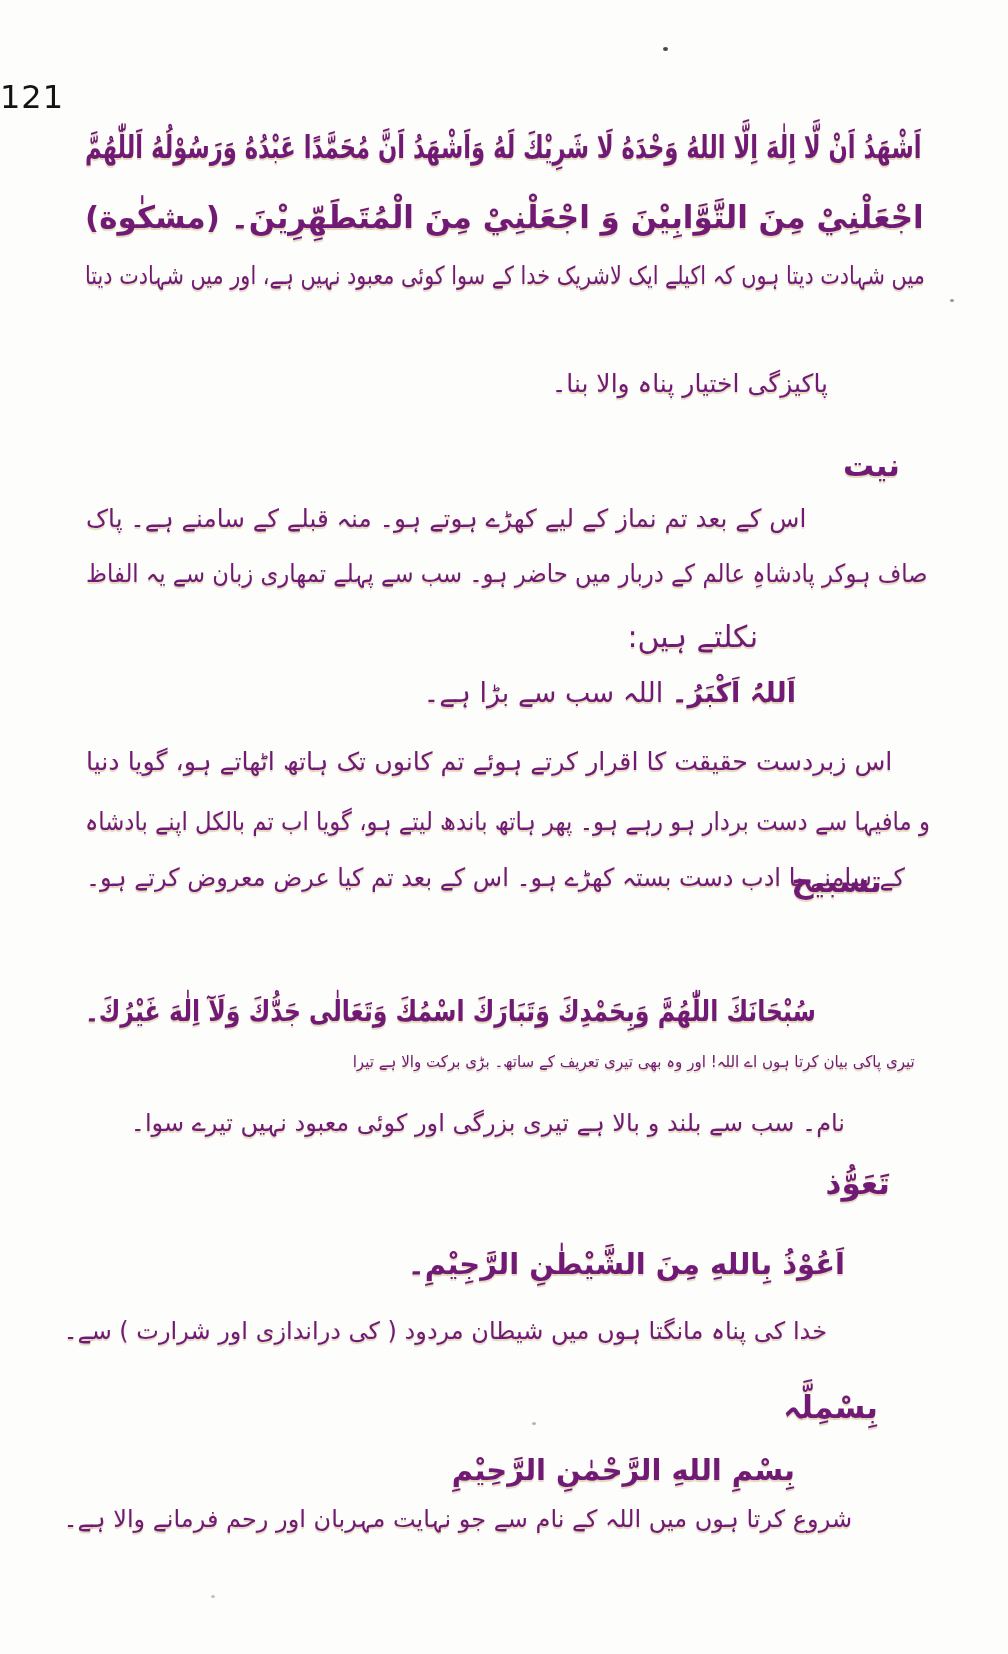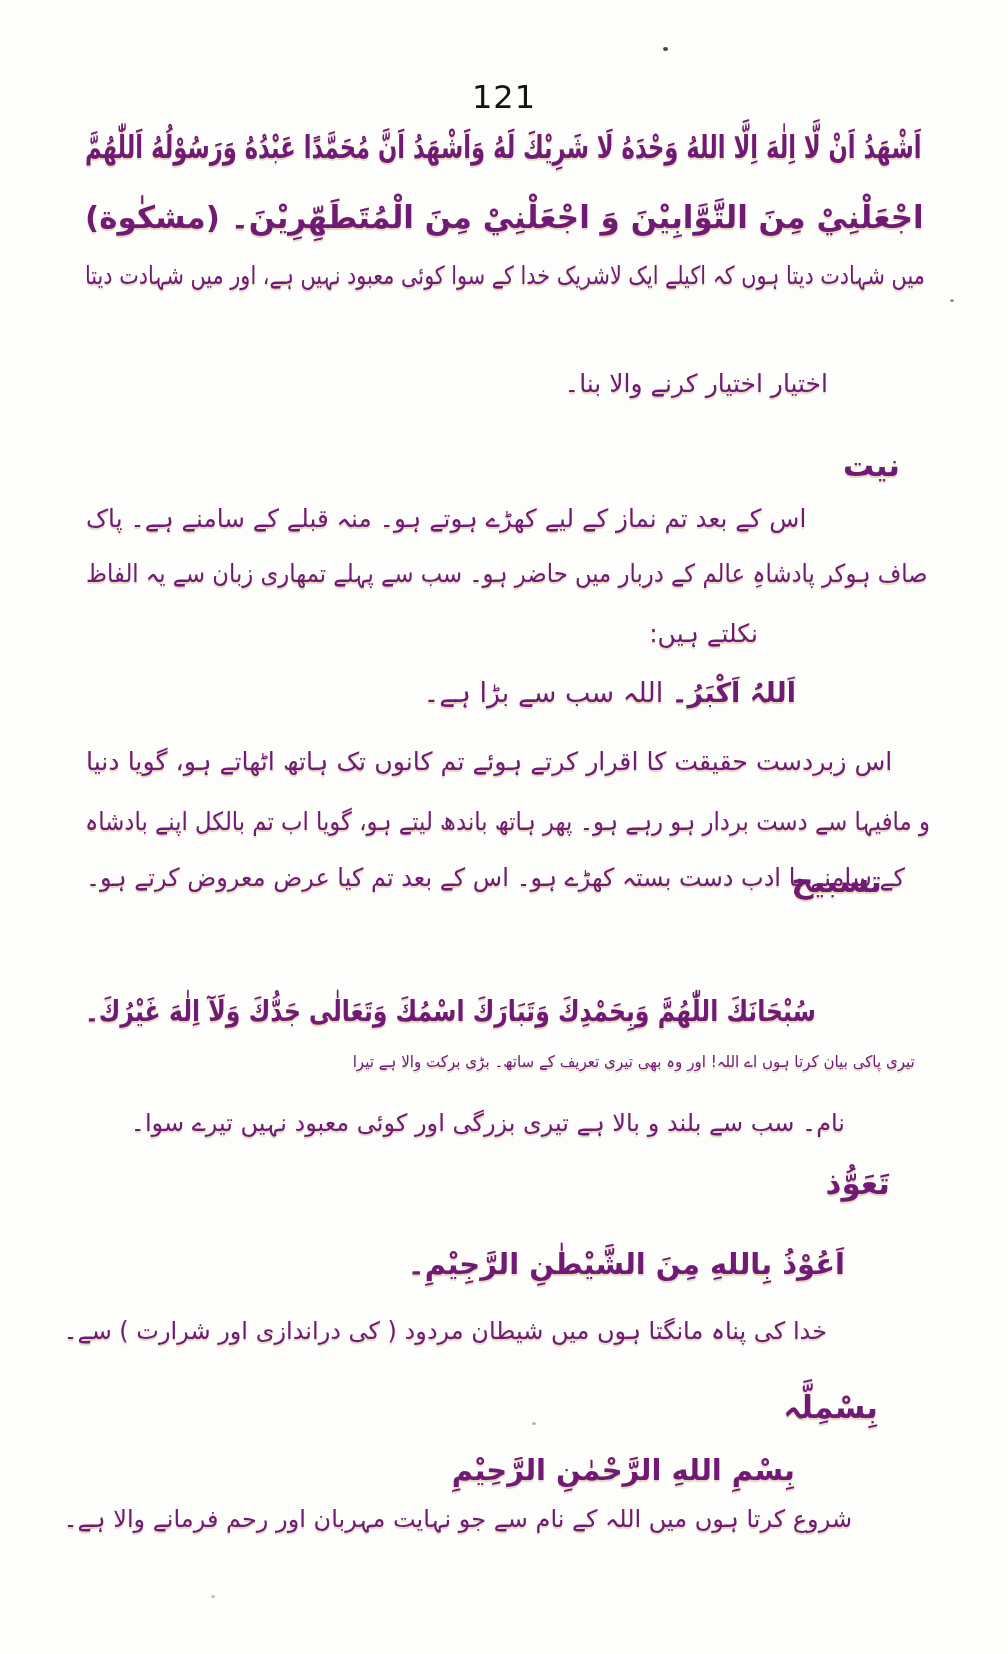--- a/index.html
+++ b/index.html
@@ -23,21 +23,20 @@
   .box .inner{
     display:inline-block;
     white-space:nowrap;
     transform-origin:100% 50%;
   }
   .ar{font-weight:bold;}
   .heading{font-weight:bold;}
   .pagenum{
     position:absolute;
     left:0;right:0;
-    text-align:center;
     font-family:"DejaVu Sans",sans-serif;
     font-size:32px;
     color:#161412;
     letter-spacing:1px;
     text-shadow:none;
   }
   .speck{position:absolute;border-radius:50%;}
 </style>
 </head>
 <body>
@@ -52,30 +51,30 @@
   <div class="speck" style="left:211px;top:1595px;width:4px;height:3px;background:#c6c0b6;"></div>
 
   <div class="line box ar" style="top:128px;left:85px;right:86px;font-size:31px;">
     <span class="inner" style="transform: scaleX(0.730366);">اَشْهَدُ اَنْ لَّا اِلٰهَ اِلَّا اللهُ وَحْدَهُ لَا شَرِيْكَ لَهُ وَاَشْهَدُ اَنَّ مُحَمَّدًا عَبْدُهُ وَرَسُوْلُهُ اَللّٰهُمَّ</span>
   </div>
   <div class="line ar" style="top:198px;left:85px;font-size:31px;">اجْعَلْنِيْ مِنَ التَّوَّابِيْنَ وَ اجْعَلْنِيْ مِنَ الْمُتَطَهِّرِيْنَ۔ (مشکٰوة)</div>
 
   <div class="line box" style="top:260px;left:92px;right:83px;font-size:25px;text-align:center;">
     <span class="inner" style="transform: scaleX(0.830861);">میں شہادت دیتا ہوں کہ اکیلے ایک لاشریک خدا کے سوا کوئی معبود نہیں ہے، اور میں شہادت دیتا</span>
   </div>
-  <div class="line" style="top:368px;right:180px;font-size:25px;">اختیار اختیار کرنے والا بنا۔</div>
+  <div class="line" style="top:368px;right:180px;font-size:25px;">پاکیزگی اختیار پناہ والا بنا۔</div>
 
   <div class="line heading" style="top:446px;right:108px;font-size:31px;">نیت</div>
   <div class="line box" style="top:503px;left:86px;right:202px;font-size:25px;">
     <span class="inner" style="transform: scaleX(0.987654);">اس کے بعد تم نماز کے لیے کھڑے ہوتے ہو۔ منہ قبلے کے سامنے ہے۔ پاک</span>
   </div>
   <div class="line box" style="top:558px;left:86px;right:80px;font-size:25px;">
     <span class="inner" style="transform: scaleX(0.909287);">صاف ہوکر پادشاہِ عالم کے دربار میں حاضر ہو۔ سب سے پہلے تمھاری زبان سے یہ الفاظ</span>
   </div>
-  <div class="line" style="top:618px;right:250px;font-size:25px;">نکلتے ہیں:</div>
+  <div class="line" style="top:618px;right:250px;font-size:30px;">نکلتے ہیں:</div>
 
   <div class="line" style="top:676px;right:212px;font-size:27px;">
     <span class="ar">اَللہُ اَکْبَرُ۔</span><span> اللہ سب سے بڑا ہے۔</span>
   </div>
 
   <div class="line box" style="top:746px;left:86px;right:116px;font-size:25px;">
     <span class="inner" style="transform: scaleX(1.01129);">اس زبردست حقیقت کا اقرار کرتے ہوئے تم کانوں تک ہاتھ اٹھاتے ہو، گویا دنیا</span>
   </div>
   <div class="line box" style="top:862px;left:86px;right:103px;font-size:25px;">
     <span class="inner" style="transform: scaleX(0.960141);">کے سامنے با ادب دست بستہ کھڑے ہو۔ اس کے بعد تم کیا عرض معروض کرتے ہو۔</span>

